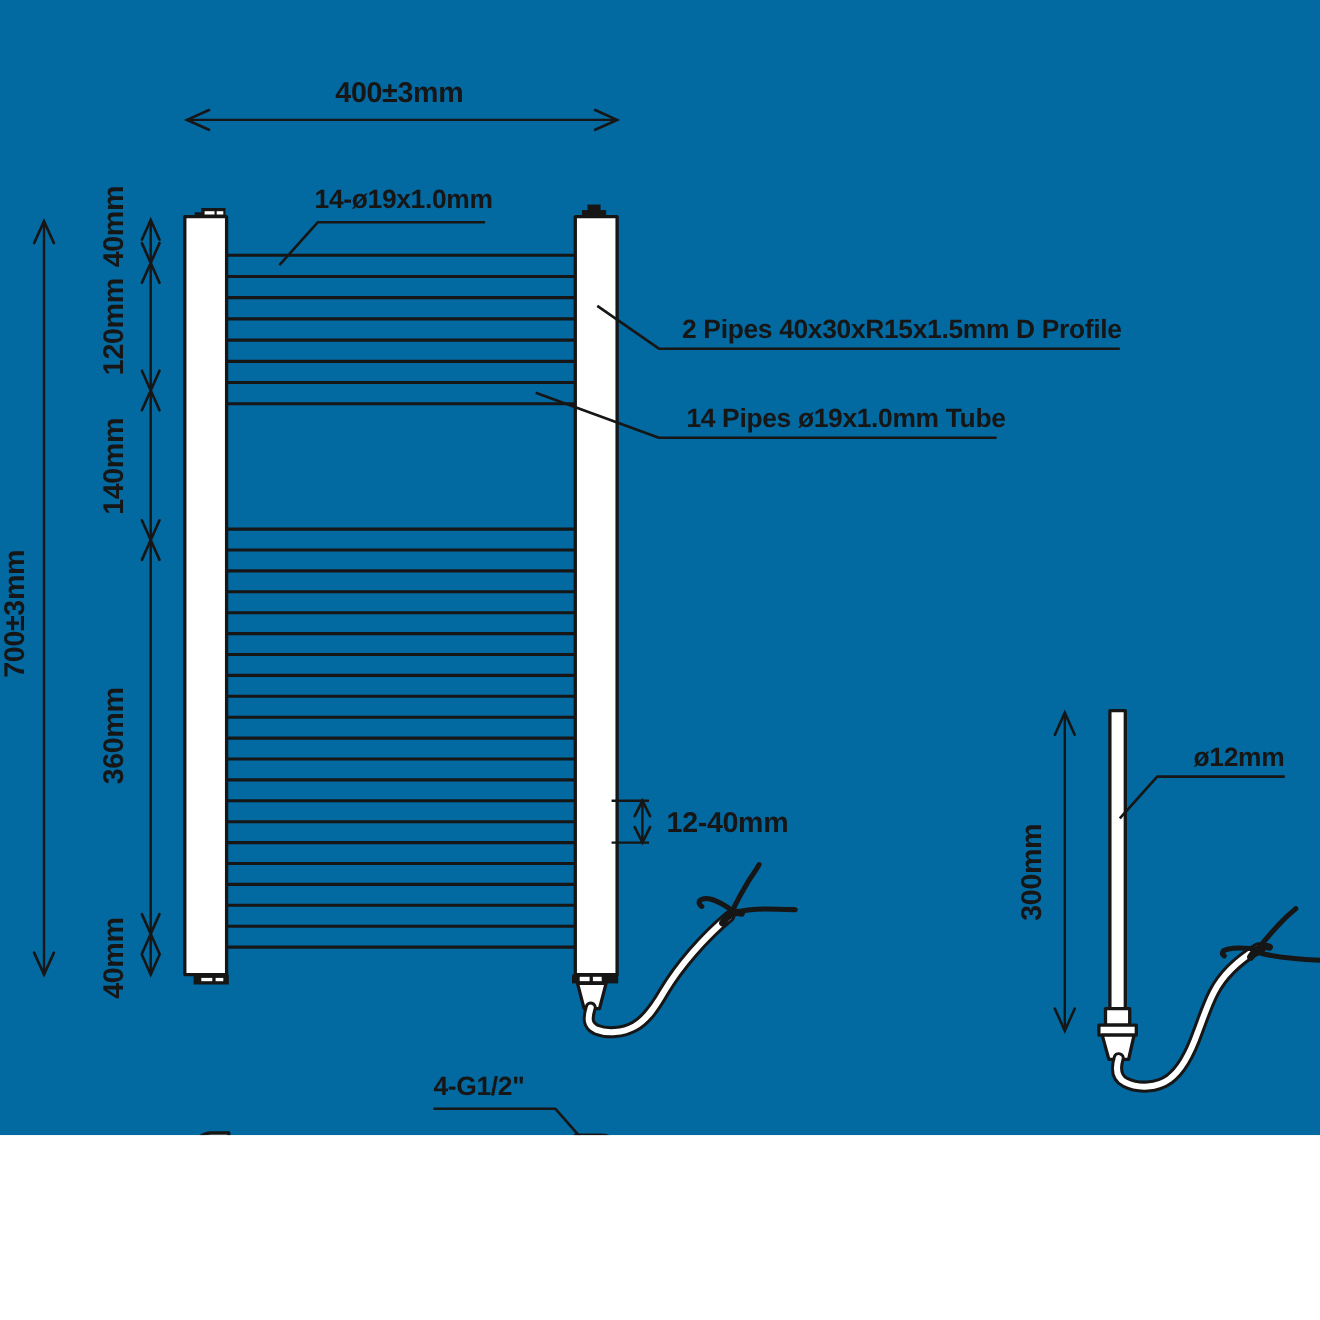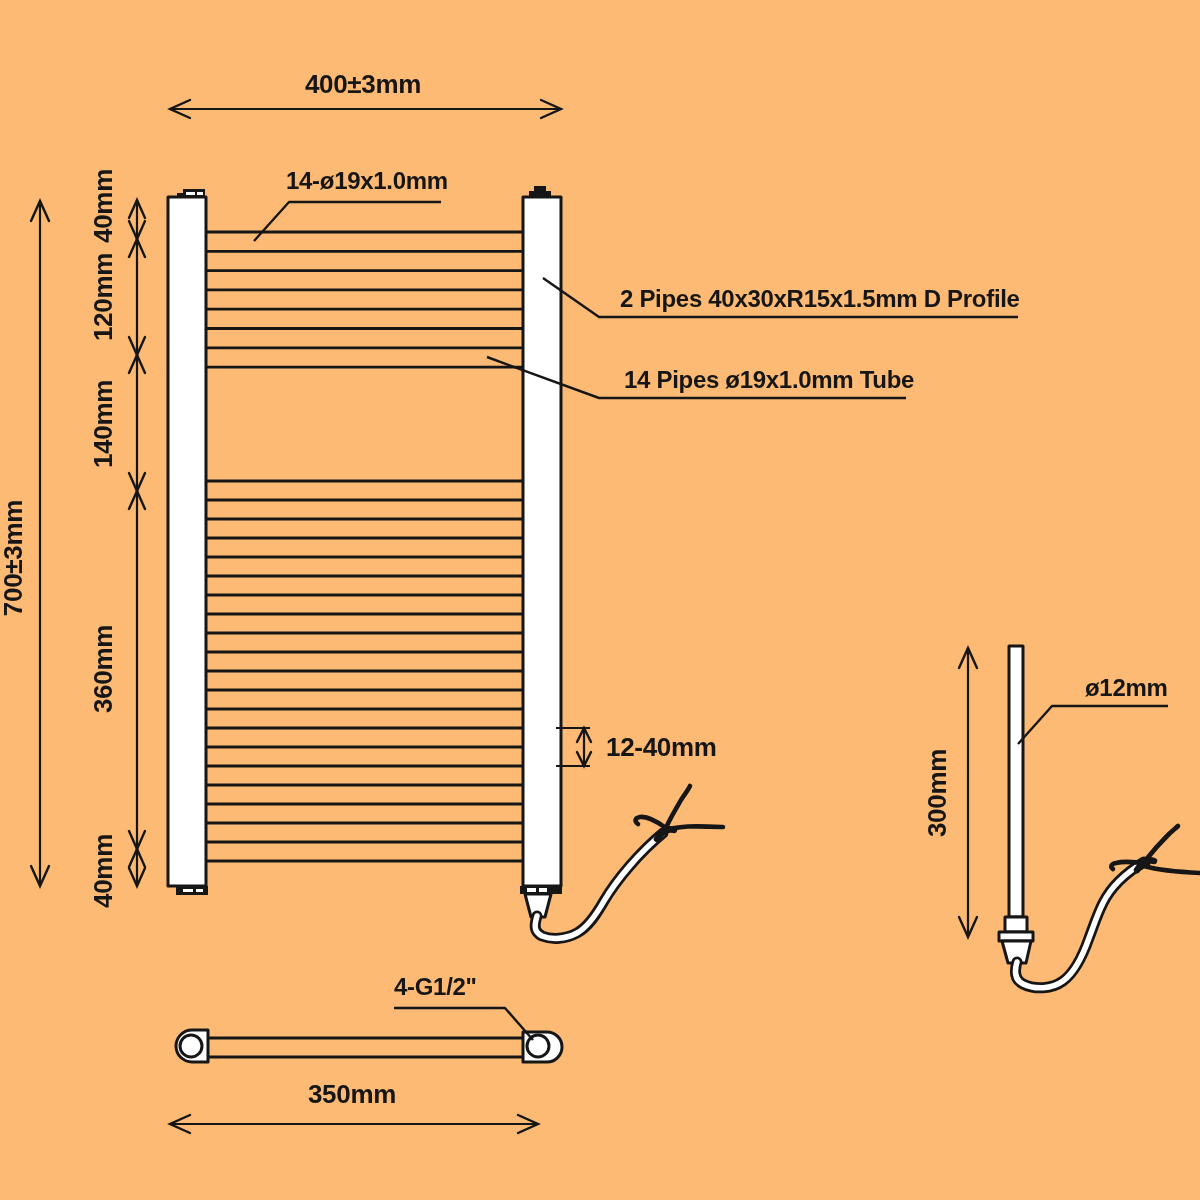--- a/index.html
+++ b/index.html
@@ -1,16 +1,16 @@
 <!DOCTYPE html>
 <html><head>
 <meta charset="utf-8">
 <style>
   html,body{margin:0;padding:0;background:#ffffff;}
-  .canvas{position:relative;width:1200px;height:1200px;background:#fdba74;overflow:hidden;
+  .canvas{position:relative;width:1200px;height:1032px;background:#0369a1;overflow:hidden;
           font-family:"Liberation Sans", sans-serif;}
   svg{display:block;}
   svg line, svg path, svg rect, svg circle, svg polygon{vector-effect:none;}
   .outline{fill:#ffffff;stroke:#161616;stroke-width:3;stroke-linejoin:round;}
   .blk{fill:#161616;stroke:none;}
   .wht{fill:#ffffff;stroke:none;}
   .pipe{stroke:#161616;stroke-width:2.8;}
   .dim{stroke:#161616;stroke-width:2.2;fill:none;}
   .chev{stroke:#161616;stroke-width:2.4;fill:none;stroke-linejoin:miter;stroke-linecap:round;}
   .leader{stroke:#161616;stroke-width:2.4;fill:none;stroke-linejoin:round;}

